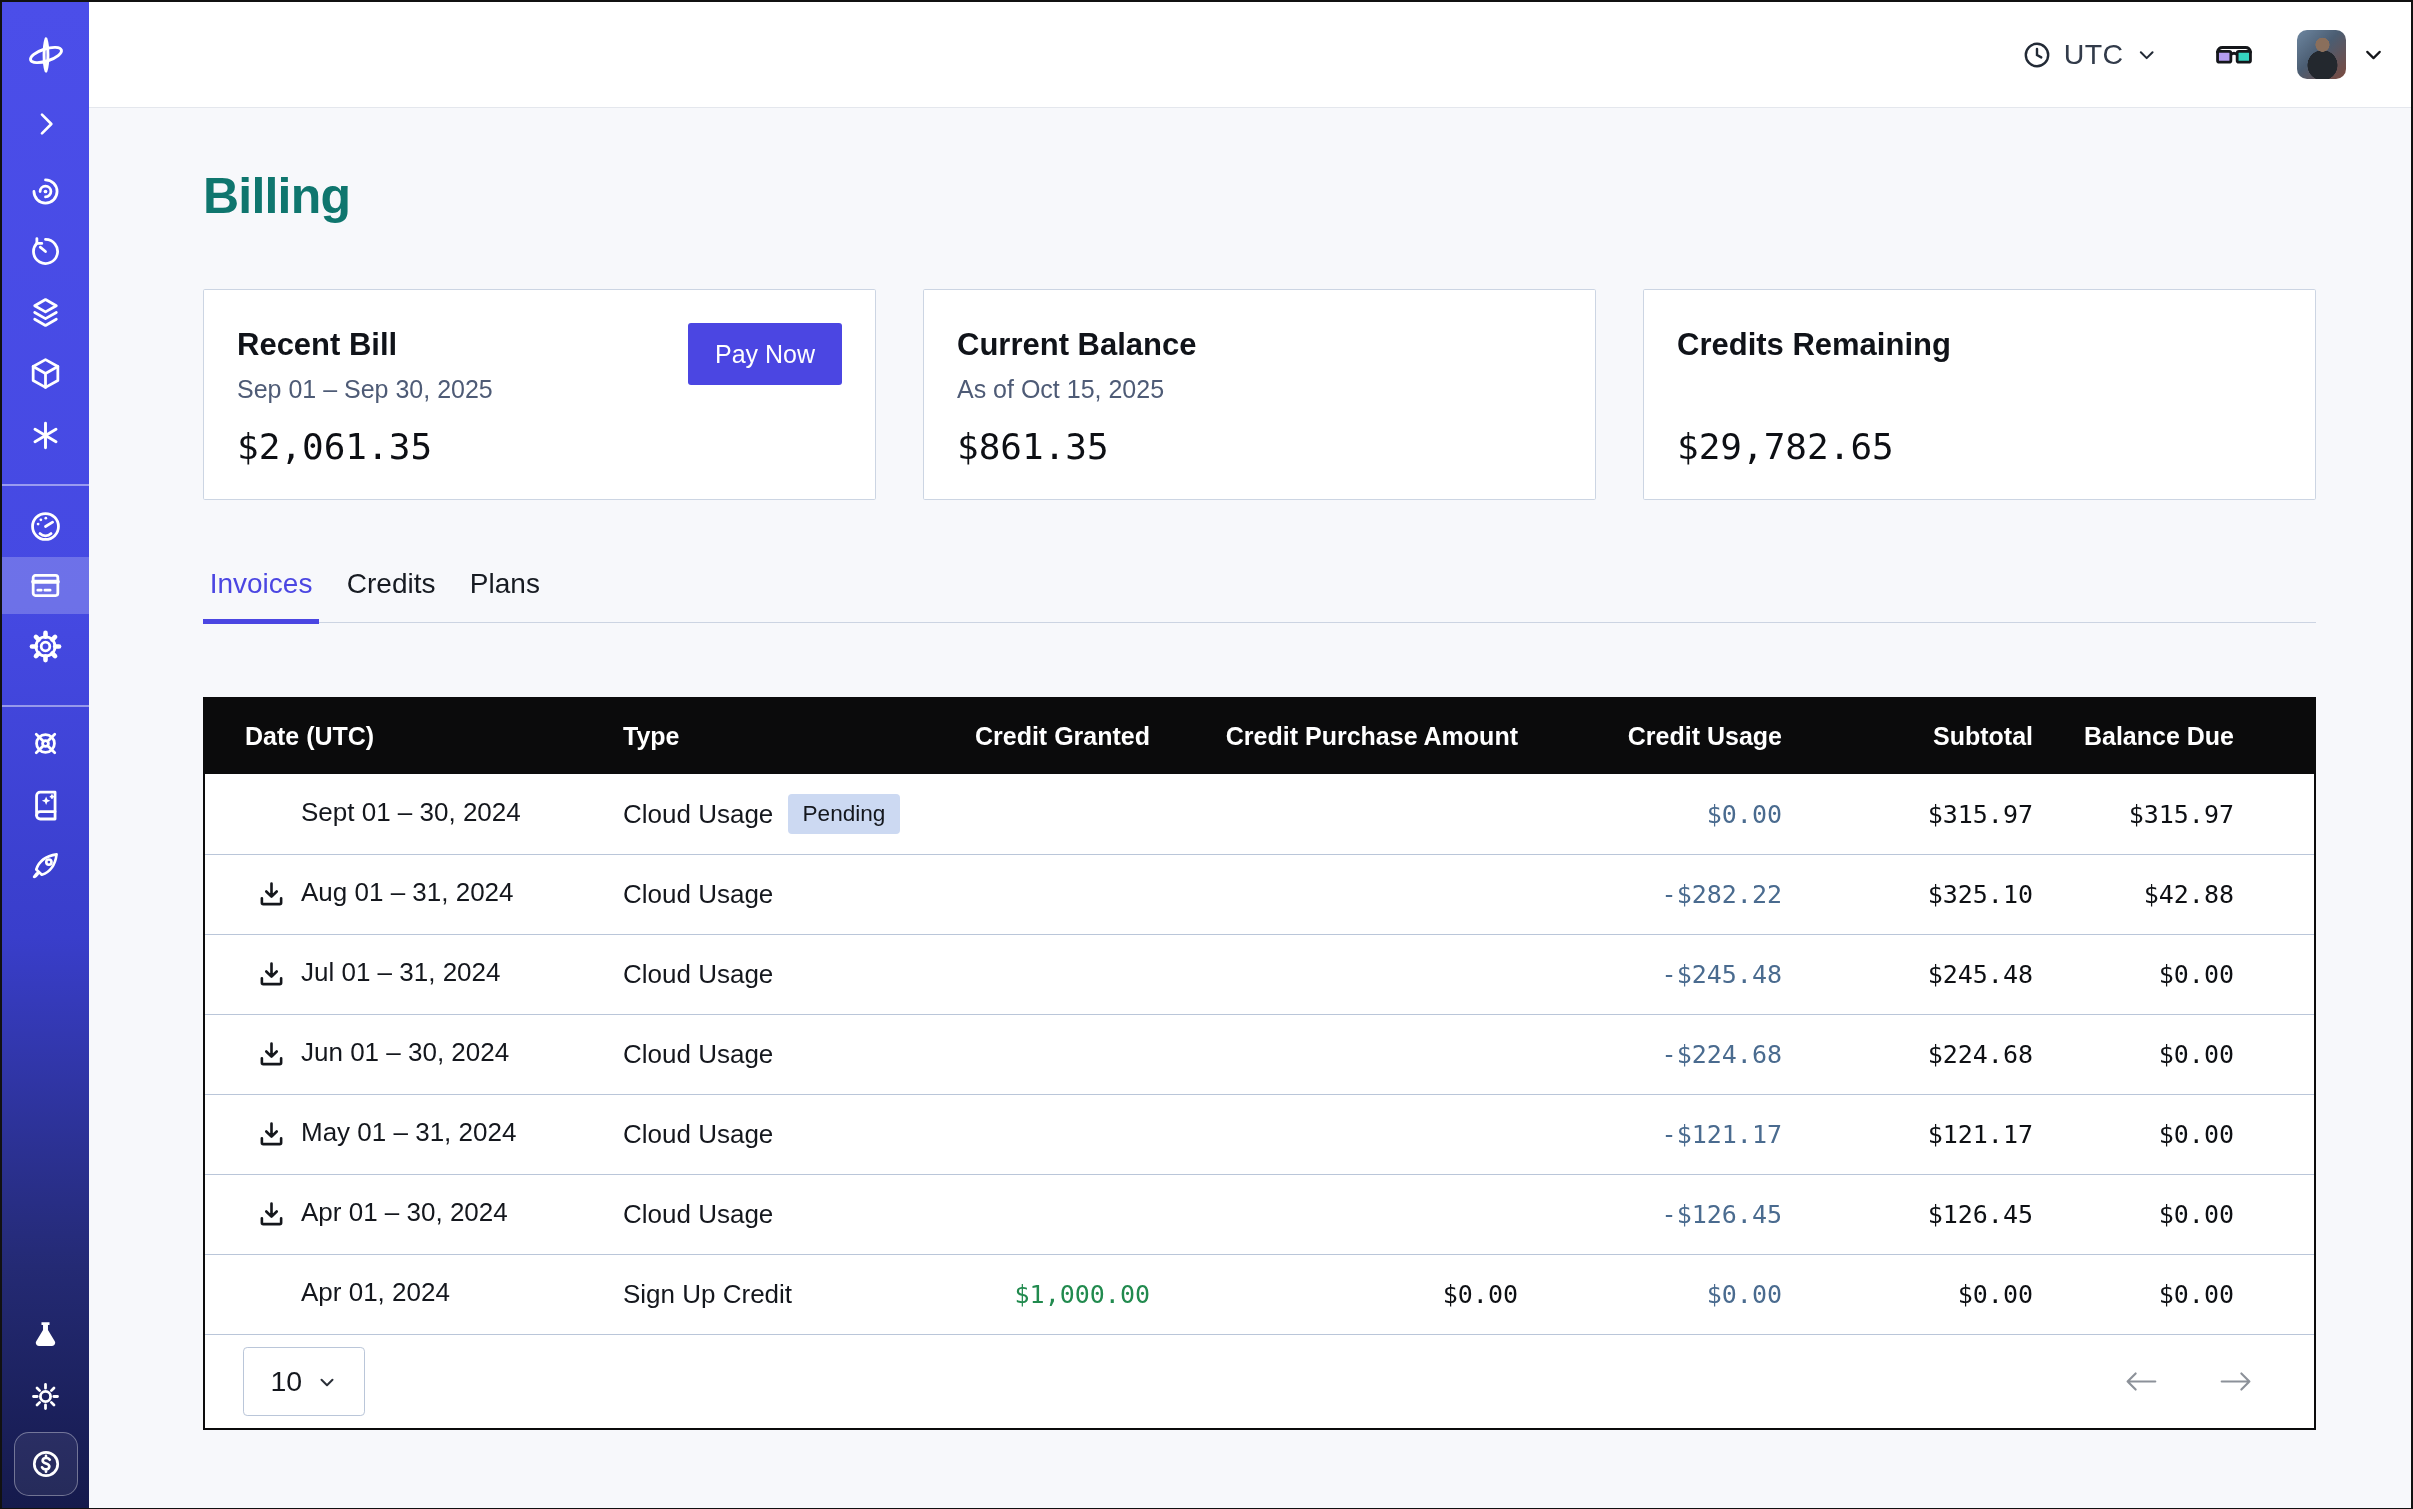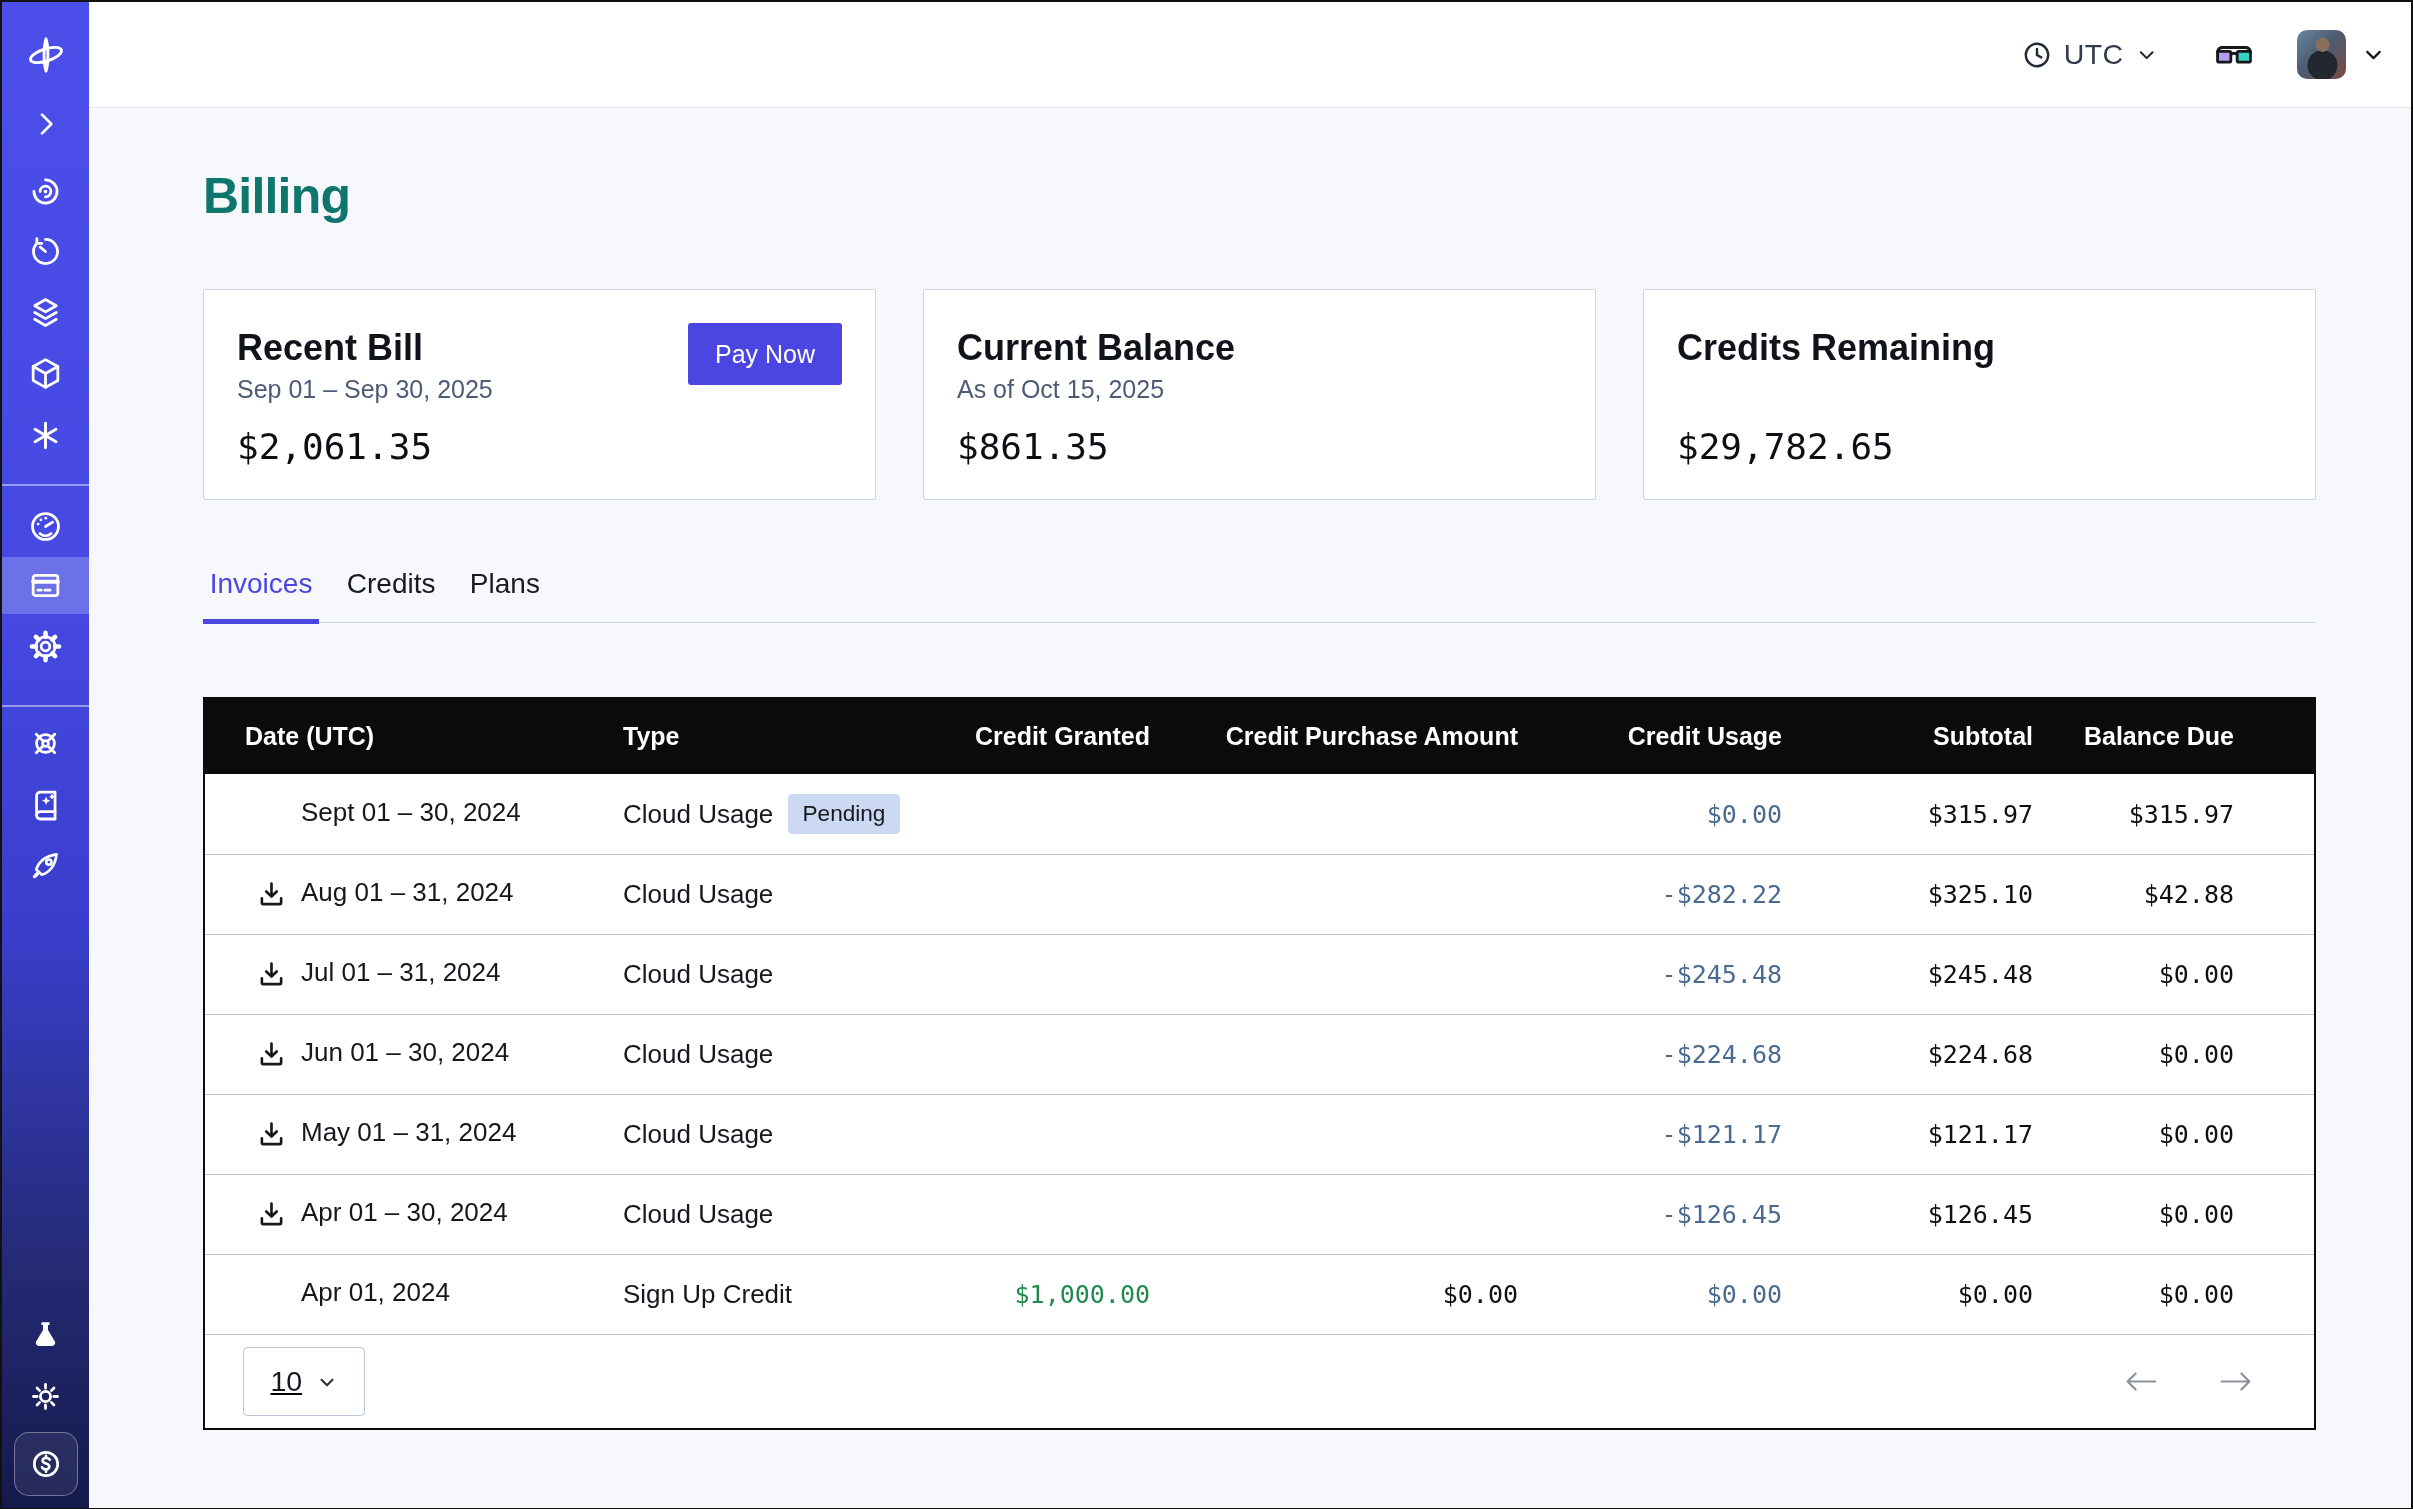--- a/index.html
+++ b/index.html
@@ -30,21 +30,21 @@
       radial-gradient(circle at 52% 72%, #23282e 0 34%, transparent 35%),
       linear-gradient(135deg,#6d86a0 0%,#4b5d72 45%,#7c4a3e 100%); }
   .acct-chevron { background:none; border:none; margin-left:15px; cursor:pointer; display:flex; }
 
   
   main { position:absolute; left:87px; top:85px; right:0; bottom:0; padding:0 95px 0 114px; }
   h1.page-title { margin-top:80px; font-size:50px; font-weight:700; color:#0f766e; letter-spacing:-0.8px; }
 
   .cards { margin-top:64px; display:flex; gap:47px; }
   .card { position:relative; flex:1; height:211px; background:#fff; border:1.7px solid #ccd5e3; border-radius:1.7px; }
-  .card-title { position:absolute; left:33px; top:37px; font-size:36px; font-weight:700; color:#101319; }
+  .card-title { position:absolute; left:33px; top:37px; font-size:31px; font-weight:700; color:#101319; }
   .card-subtitle { position:absolute; left:33px; top:85px; font-size:25px; color:#4e5b76; }
   .card-amount { position:absolute; left:33px; top:136px; font-size:36px; color:#0d0f14; font-family:"DejaVu Sans Mono",monospace; }
   .pay-now { position:absolute; right:33px; top:33px; background:#4b46e2; color:#fff; font-size:25px; padding:16.7px 27px;
     border:none; border-radius:3px; cursor:pointer; font-family:inherit; }
 
   .tabs { margin-top:60px; display:flex; gap:21px; border-bottom:1.7px solid #ccd4e2; }
   .tab { font-size:28px; padding:8.4px 6.7px 18.4px; color:#171b22; background:none; border:none; border-bottom:5px solid transparent;
     margin-bottom:-1.7px; cursor:pointer; font-family:inherit; }
   .tab.active { color:#4b46e2; border-bottom-color:#4b46e2; }
 
@@ -61,21 +61,21 @@
   .date-cell { display:flex; align-items:flex-start; gap:12px; padding-left:49px; }
   .dl-slot { width:35px; height:35px; flex:none; display:flex; align-items:center; justify-content:center; }
   .dl-btn { background:none; border:none; cursor:pointer; padding:0; display:flex; }
   .type-cell { padding-left:25px; display:flex; align-items:center; gap:15px; }
   .badge { background:#ccd9f2; color:#14171d; font-size:22.6px; padding:6.7px 14.2px; border-radius:4px; }
   .money { font-family:"DejaVu Sans Mono",monospace; font-size:25px; text-align:right; color:#0e1014; }
   .money.usage { color:#4a6b8f; }
   .money.green { color:#218a4e; }
   .money.due { padding-right:80px; }
 
-  .pagination { display:flex; align-items:center; justify-content:space-between; height:94px; border-top:1.7px solid #bac6d9; padding:0 38px;text-decoration:underline; }
+  .pagination { display:flex; align-items:center; justify-content:space-between; height:94px; border-top:1.7px solid #bac6d9; padding:0 38px; }
   .page-size { width:122px; height:69px; border:1.7px solid #bac6d9; border-radius:4.2px; background:#fff; display:flex; align-items:center;
     justify-content:center; gap:13.4px; font-size:28.5px; color:#14171d; cursor:pointer; font-family:inherit; }
   .pager { display:flex; gap:55px; padding-right:20px; }
   .pager button { background:none; border:none; cursor:pointer; display:flex; }
 </style>
 </head>
 <body>
 
 <div class="screen">
 

